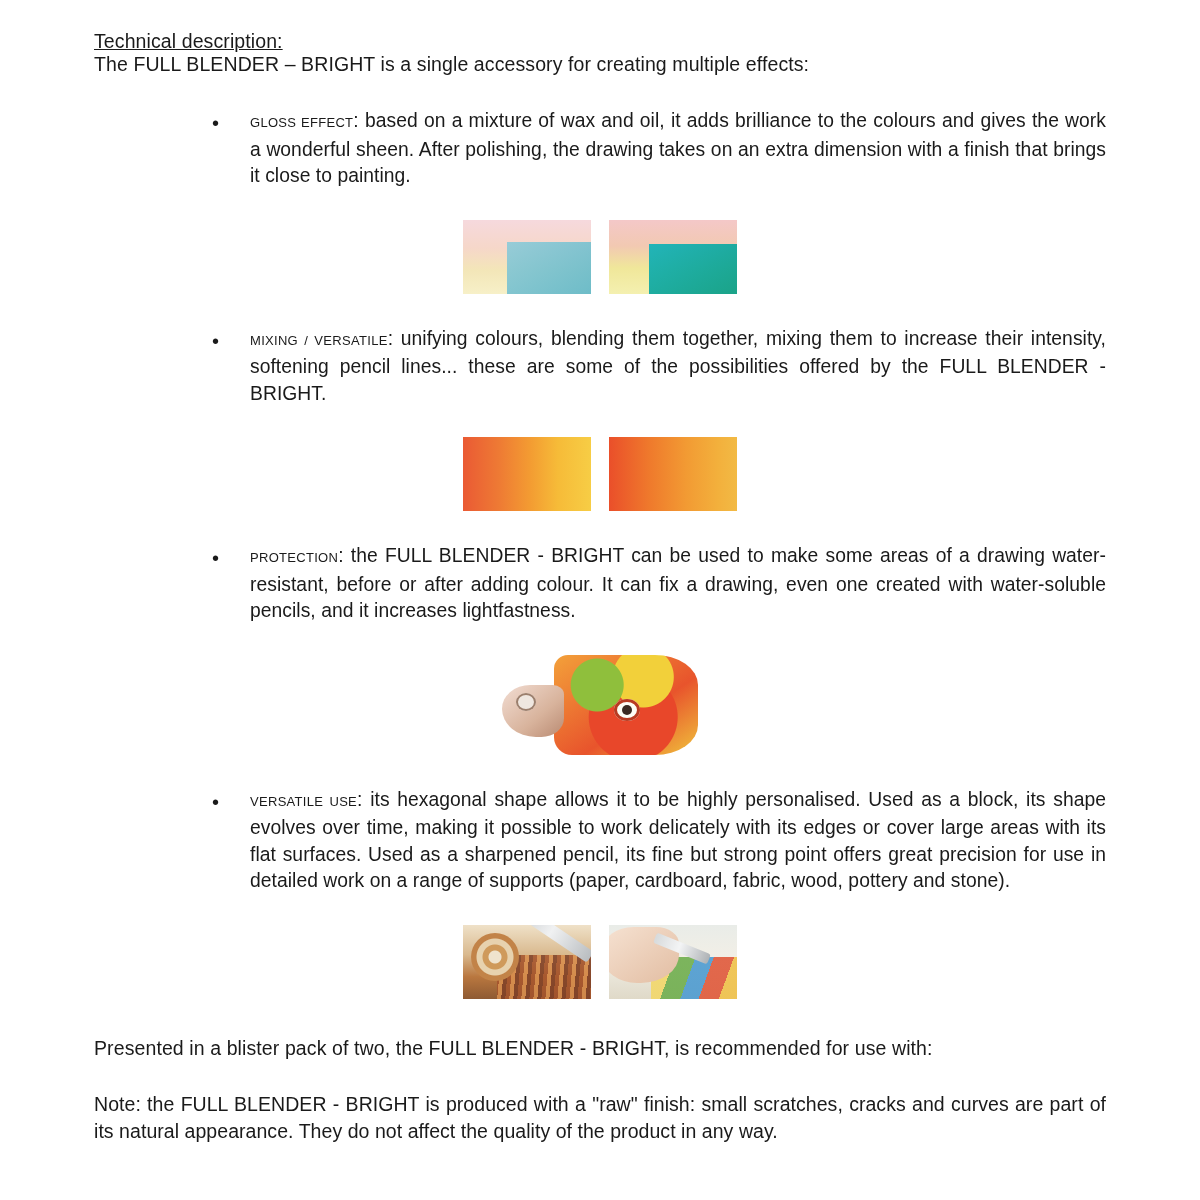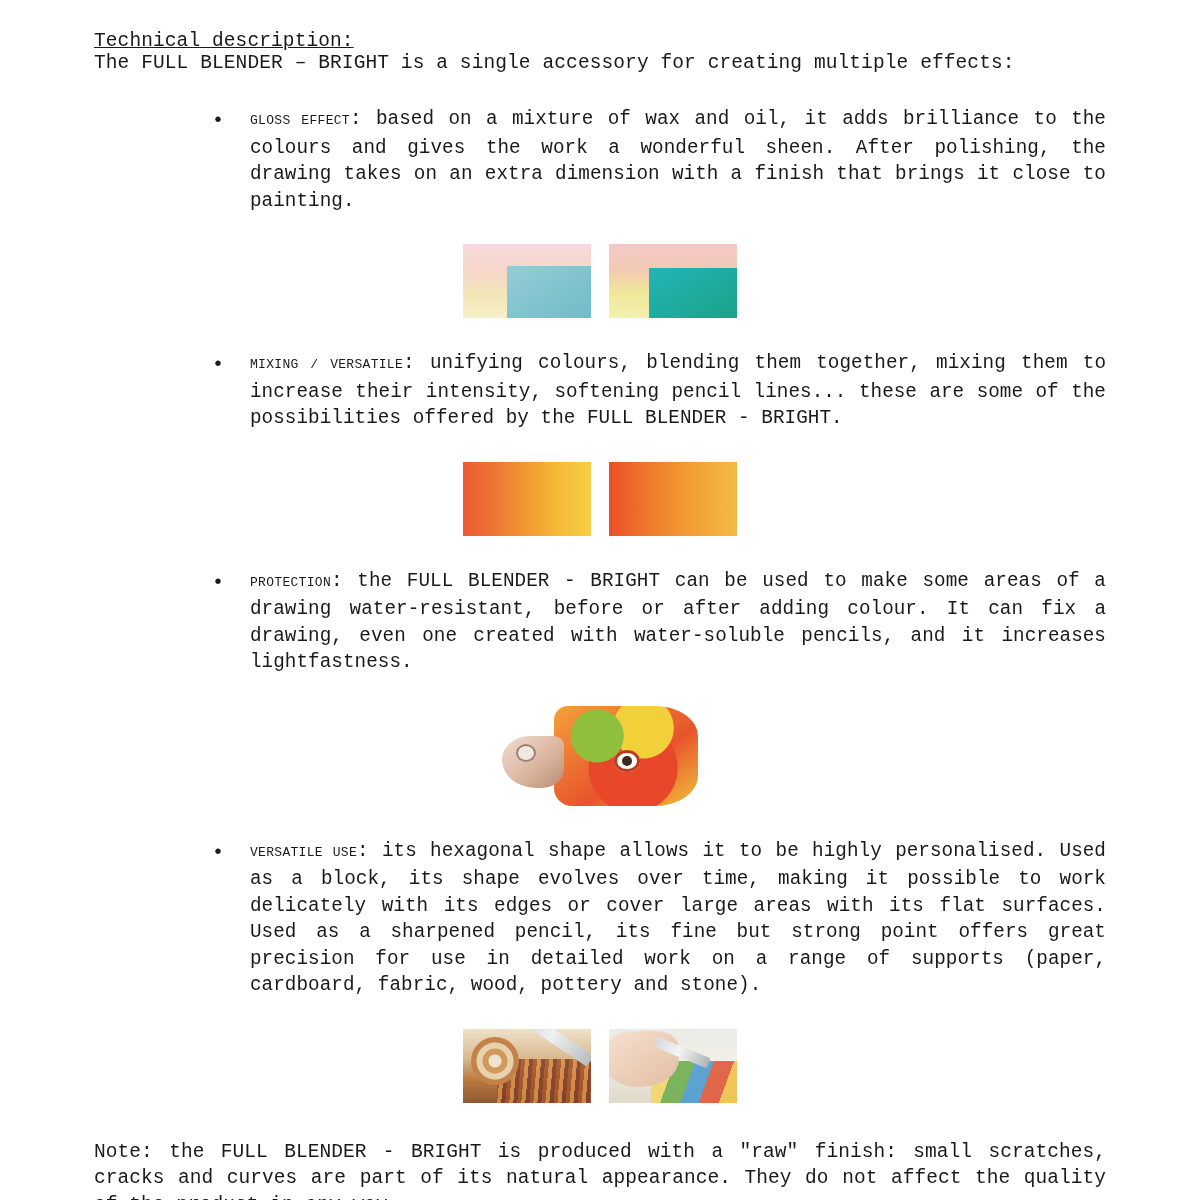--- a/index.html
+++ b/index.html
@@ -14,21 +14,20 @@
     color: #1a1a1a;
     position: relative;
     overflow: hidden;
   }
   .page {
     position: relative;
     width: 1200px;
     height: 1200px;
     padding: 16px;
     box-sizing: border-box;
-    font-family: Liberation Mono, monospace;
   }
   .content {
     position: absolute;
     left: 94px;
     top: 30px;
     width: 1012px;
   }
   .doc-title {
     font-size: 19.5px;
     text-decoration: underline;
@@ -292,18 +291,19 @@
         <div class="pencil"></div>
       </div>
       <div class="use-b">
         <div class="art"></div>
         <div class="hand"></div>
         <div class="tool"></div>
       </div>
     </div>
 
     <div class="closing">
+      <div>Presented in a blister pack of two, the FULL BLENDER - BRIGHT, is recommended for use with:</div>
     </div>
 
     <div class="note">Note: the FULL BLENDER - BRIGHT is produced with a "raw" finish: small scratches, cracks and curves are part of its natural appearance. They do not affect the quality of the product in any way.</div>
 
   </div>
 </div>
 
 </body></html>

